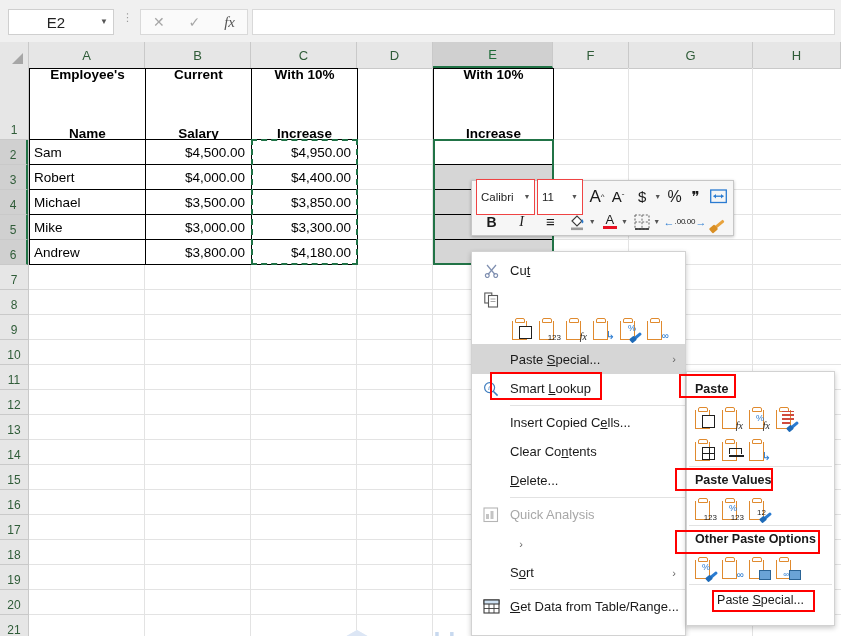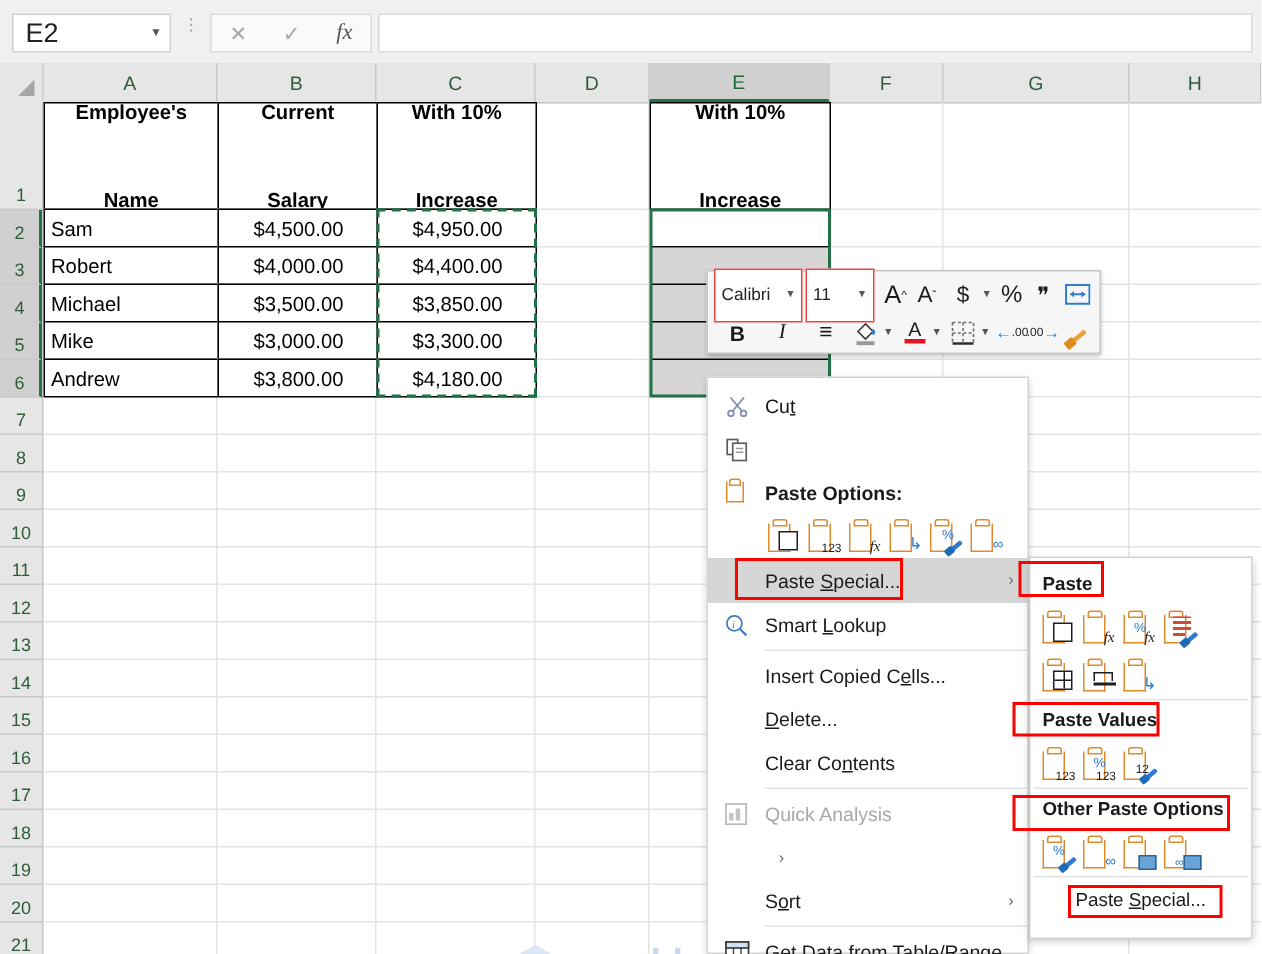--- a/index.html
+++ b/index.html
@@ -14,21 +14,21 @@
   #formula-strip{
     position:absolute;left:0;top:0;width:841px;height:42px;
     background:#f0f0f0;border-bottom:1px solid #d4d4d4;
   }
   #namebox{
     position:absolute;left:8px;top:9px;width:104px;height:24px;
     background:#ffffff;border:1px solid #cfcfcf;
     display:flex;align-items:center;
   }
   #namebox .nb-text{
-    font-size:18px;color:#222;padding-left:8px;flex:1;
+    font-size:15px;color:#222;padding-left:8px;flex:1;text-align:center;
   }
   #namebox .nb-arrow{
     width:18px;text-align:center;color:#555;font-size:8px;line-height:1;
   }
   #namebox-sep{
     position:absolute;left:122px;top:13px;font-size:11px;color:#9b9b9b;
     letter-spacing:0;line-height:8px;
   }
   #fx-group{
     position:absolute;left:140px;top:9px;width:106px;height:24px;
@@ -91,21 +91,21 @@
   .cell{
     position:absolute;box-sizing:border-box;
     font-size:13.5px;color:#000;
     display:flex;align-items:center;
     padding:0 4px;background:#fff;
   }
   .cell.hdr{
     font-weight:bold;justify-content:center;text-align:center;
     flex-direction:column;line-height:19px;gap:40px;
   }
-  .cell.num{justify-content:flex-end;padding-right:22px;}
+  .cell.num{justify-content:flex-end;padding-right:6px;}
   .bx{border:1px solid #000;}
 
   
   #ants{
     position:absolute;border:2px dashed #1e7145;
     pointer-events:none;box-sizing:border-box;
   }
 
   
   .selcell{position:absolute;background:#d6d6d6;box-sizing:border-box;}
@@ -496,29 +496,20 @@
     <span class="ic">
       <svg width="15" height="16" viewBox="0 0 15 16">
         <rect x="0.8" y="1" width="7" height="10" fill="#fff" stroke="#5a5a5a" stroke-width="1.1"></rect>
         <rect x="4.5" y="3.5" width="9" height="11.5" fill="#fff" stroke="#5a5a5a" stroke-width="1.1"></rect>
         <line x1="6.5" y1="7" x2="11.5" y2="7" stroke="#9a9a9a" stroke-width="0.9"></line>
         <line x1="6.5" y1="9.5" x2="11.5" y2="9.5" stroke="#9a9a9a" stroke-width="0.9"></line>
       </svg>
     </span>
   </div>
 
-  <div class="pastehdr">
-    <span class="ic">
-      <span class="clip" style="width:15px;height:17px;">
-        <span class="topbar" style="left:2px;width:8px;"></span>
-        <span class="body" style="width:12px;height:14px;"></span>
-      </span>
-    </span>
-    <span class="lb">Paste Options:</span>
-  </div>
 
   <div class="pasteicons">
     <span class="clip">
       <span class="topbar"></span>
         <span class="body"></span>
         <span class="sq"></span>
     </span>
     <span class="clip">
       <span class="topbar"></span>
         <span class="body"></span>
@@ -568,25 +559,25 @@
   </div>
 
   <div class="mi-sep"></div>
 
   <div class="mi">
     <span class="ic"></span>
     <span class="lb">Insert Copied C<u>e</u>lls...</span>
   </div>
   <div class="mi">
     <span class="ic"></span>
-    <span class="lb"><u>D</u>elete...</span>
+    <span class="lb">Clear Co<u>n</u>tents</span>
   </div>
   <div class="mi">
     <span class="ic"></span>
-    <span class="lb">Clear Co<u>n</u>tents</span>
+    <span class="lb"><u>D</u>elete...</span>
   </div>
 
   <div class="mi-sep"></div>
 
   <div class="mi disabled">
     <span class="ic">
       <svg width="16" height="16" viewBox="0 0 16 16">
         <rect x="1" y="1" width="13.5" height="13.5" fill="none" stroke="#b5b5b5" stroke-width="1.1"></rect>
         <rect x="3" y="7" width="3" height="5" fill="#c4c4c4"></rect>
         <rect x="7.5" y="4" width="3" height="8" fill="#c4c4c4"></rect>

